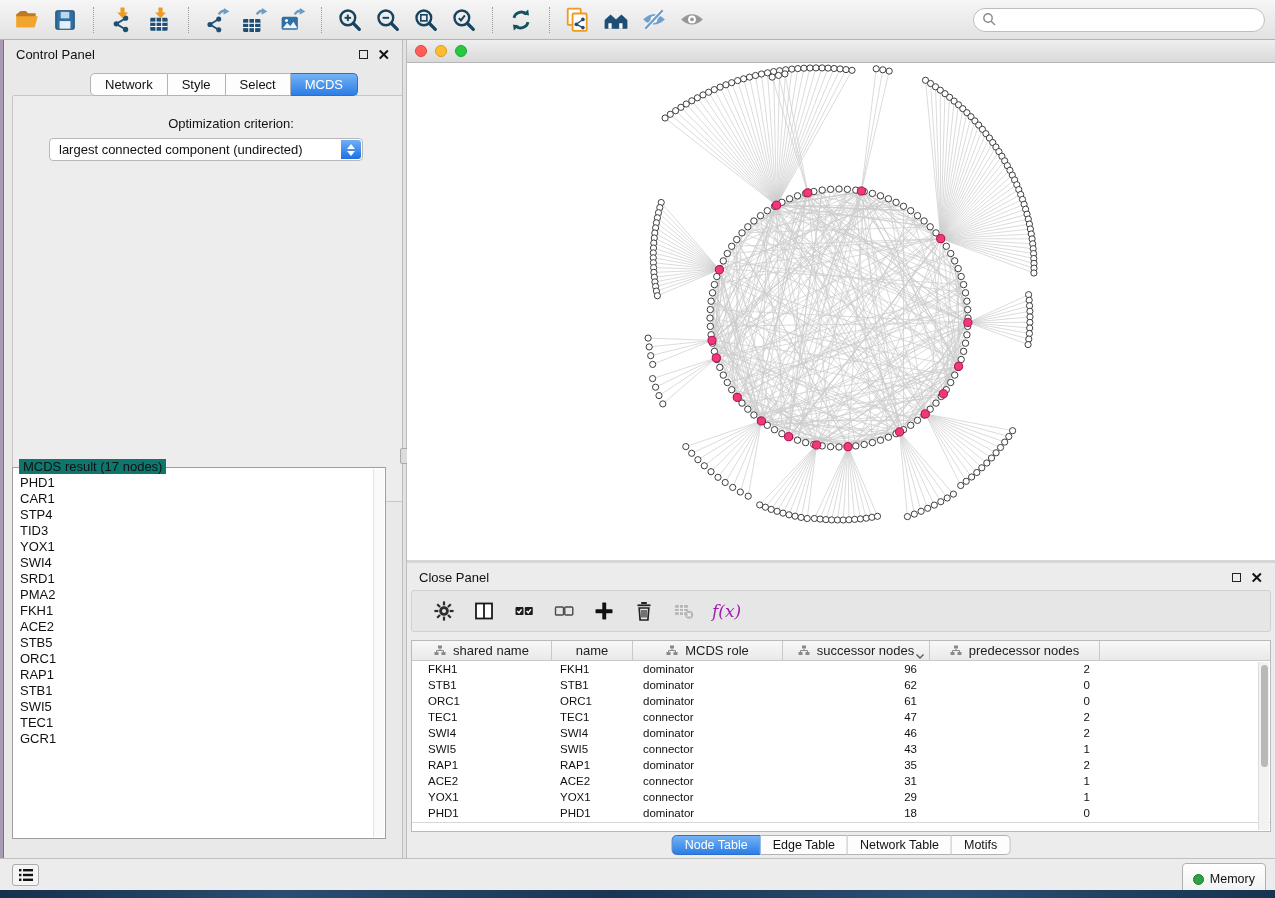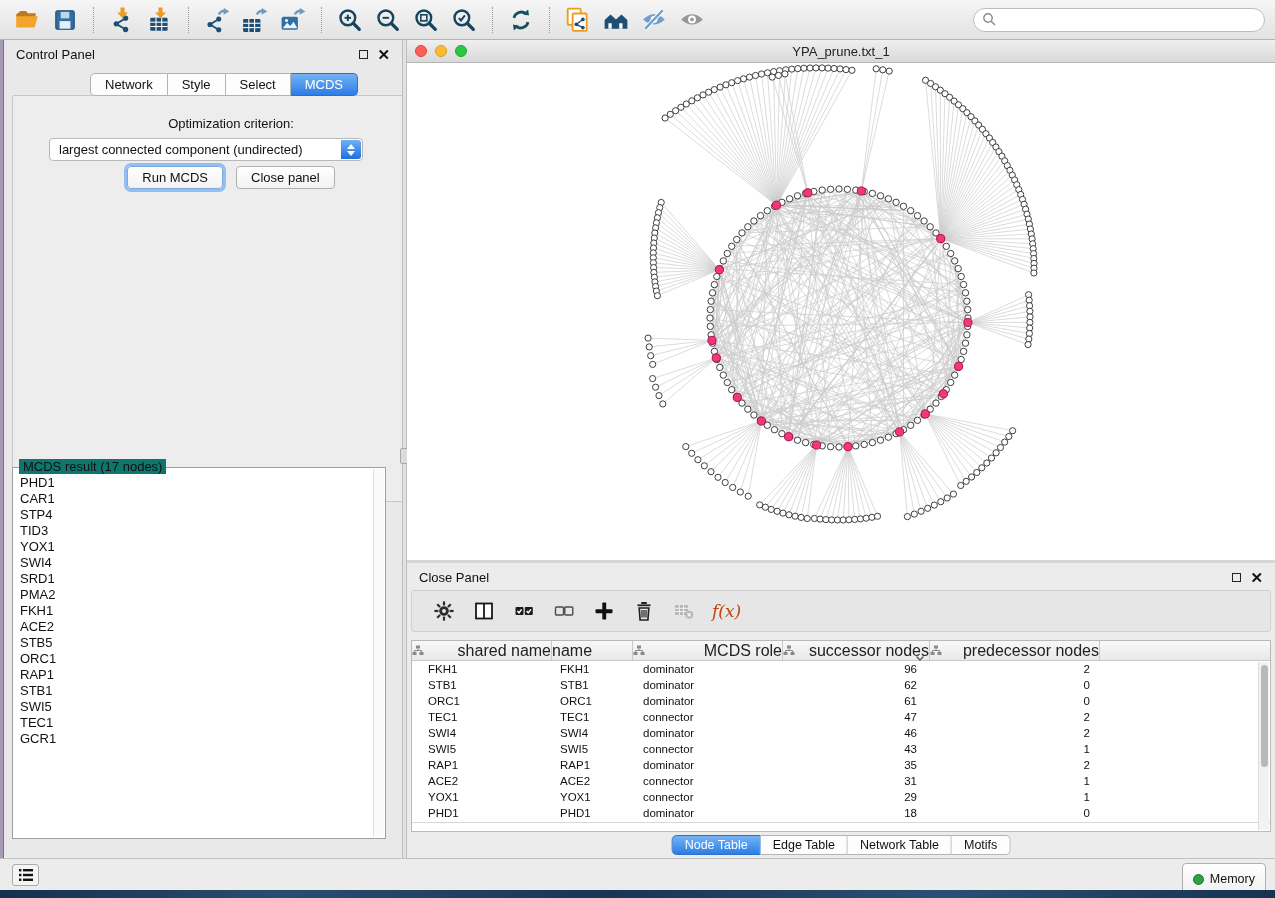--- a/index.html
+++ b/index.html
@@ -68,25 +68,25 @@
   .tl.green{background:#28c840;border:1px solid #1ea832;}
   .tl-title{position:absolute;left:0;right:0;text-align:center;font-size:13px;color:#222;}
   .net-canvas{position:absolute;left:0;top:23px;width:868px;height:497px;background:#fff;overflow:hidden;}
   
   .h-divider{position:absolute;left:407px;top:560px;width:868px;height:3px;background:#d6d6d6;}
   .table-panel{position:absolute;left:407px;top:563px;width:868px;height:295px;background:#ececec;}
   .tp-toolbar{position:absolute;left:4px;right:4px;top:27px;height:42px;background:#e6e6e6;
               border:1px solid #d0d0d0;border-radius:3px;display:flex;align-items:center;
               gap:16px;padding-left:20px;}
   .tp-ic{display:flex;align-items:center;justify-content:center;width:24px;height:24px;}
-  .fx{font-family:"DejaVu Serif",serif;font-style:italic;font-size:17px;color:#c2410c;}
+  .fx{font-family:"DejaVu Serif",serif;font-style:italic;font-size:17px;color:#a21caf;}
   .tbl{position:absolute;left:4px;right:4px;top:77px;height:192px;background:#fff;border:1px solid #b9b9b9;overflow:hidden;}
   .tbl-head{display:flex;height:20px;background:linear-gradient(#f8f8f8,#e9e9e9);border-bottom:1px solid #c9c9c9;}
-  .th{position:relative;display:flex;align-items:center;justify-content:space-between;gap:7px;
-      font-size:16px;color:#222;border-right:1px solid #c9c9c9;height:100%;}
+  .th{position:relative;display:flex;align-items:center;justify-content:center;gap:7px;
+      font-size:13px;color:#222;border-right:1px solid #c9c9c9;height:100%;}
   .th .chev{position:absolute;right:5px;top:6px;}
   .tr{display:flex;height:16px;}
   .td{font-size:11.5px;line-height:16px;white-space:nowrap;overflow:hidden;}
   .td.num{text-align:right;}
   .tbl-bottom-line{position:absolute;left:0;right:0;top:181px;border-top:1px solid #d8d8d8;}
   .tbl-scroll{position:absolute;top:21px;right:1px;bottom:1px;width:11px;background:#f2f2f2;border-left:1px solid #ddd;}
   .tbl-thumb{position:absolute;top:3px;left:2px;width:7px;height:102px;background:#b9b9b9;border-radius:4px;}
   .tp-tabs{position:absolute;bottom:3px;left:50%;transform:translateX(-50%);}
   .tp-tabs .t{padding:2px 12px;font-size:12.5px;}
   
@@ -307,24 +307,20 @@
         <span>largest connected component (undirected)</span>
         <span class="cap">
           <svg width="8" height="5" viewBox="0 0 8 5">
               <path d="M0 5 L4 0 L8 5 Z" fill="#fff"></path>
             </svg>
           <svg width="8" height="5" viewBox="0 0 8 5">
               <path d="M0 0 L4 5 L8 0 Z" fill="#fff"></path>
             </svg>
         </span>
       </div>
-      <div class="btn-row">
-        <div class="mac-btn focus">Run MCDS</div>
-        <div class="mac-btn">Close panel</div>
-      </div>
     </div>
     <div class="result-box">
       <div class="result-legend">MCDS result (17 nodes)</div>
       <div class="result-list" id="result-list">
           <div class="li">PHD1</div>
           <div class="li">CAR1</div>
           <div class="li">STP4</div>
           <div class="li">TID3</div>
           <div class="li">YOX1</div>
           <div class="li">SWI4</div>
@@ -346,21 +342,20 @@
 
   <div class="v-divider">
     <div class="v-handle"></div>
   </div>
 
   <div class="network-window">
     <div class="titlebar">
       <span class="tl red"></span>
       <span class="tl yellow"></span>
       <span class="tl green"></span>
-      <span class="tl-title">YPA_prune.txt_1</span>
     </div>
     <div class="net-canvas" id="net-canvas"><svg width="868" height="497" viewBox="0 0 868 497">
     <g stroke="#9a9a9a" stroke-width="0.7" opacity="0.5">
             <line x1="312.4" y1="206.7" x2="481.4" y2="135.8"></line>
             <line x1="312.4" y1="206.7" x2="473.5" y2="377.2"></line>
             <line x1="312.4" y1="206.7" x2="346.9" y2="352"></line>
             <line x1="312.4" y1="206.7" x2="316.3" y2="197.9"></line>
             <line x1="312.4" y1="206.7" x2="340.8" y2="163.8"></line>
             <line x1="312.4" y1="206.7" x2="304.1" y2="271.8"></line>
             <line x1="312.4" y1="206.7" x2="307.4" y2="288.4"></line>

